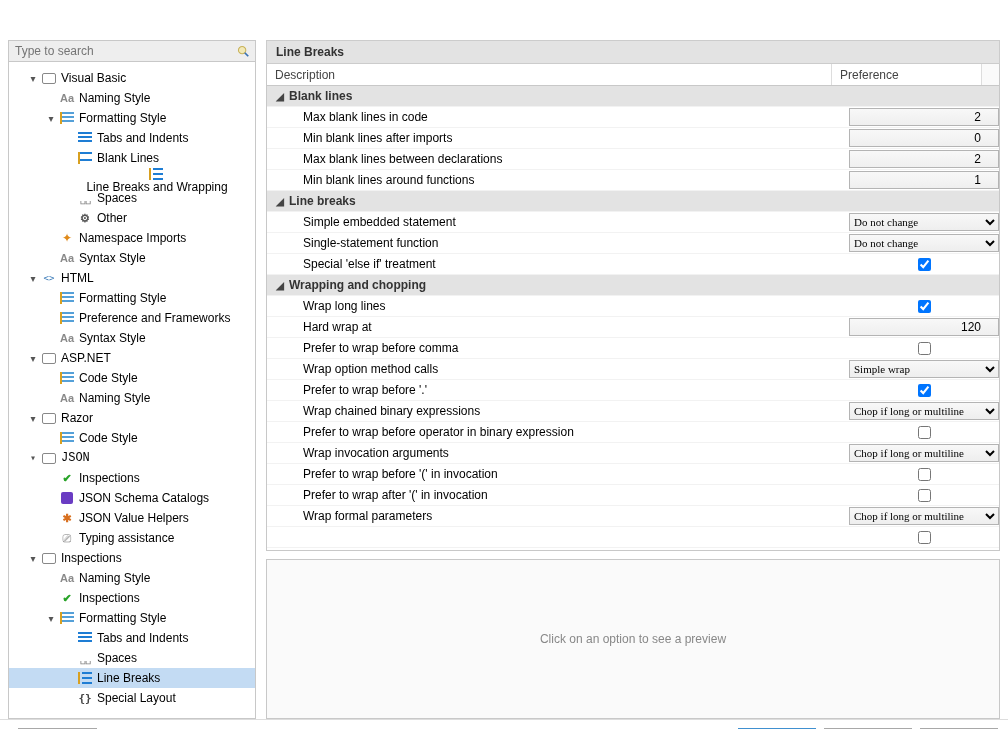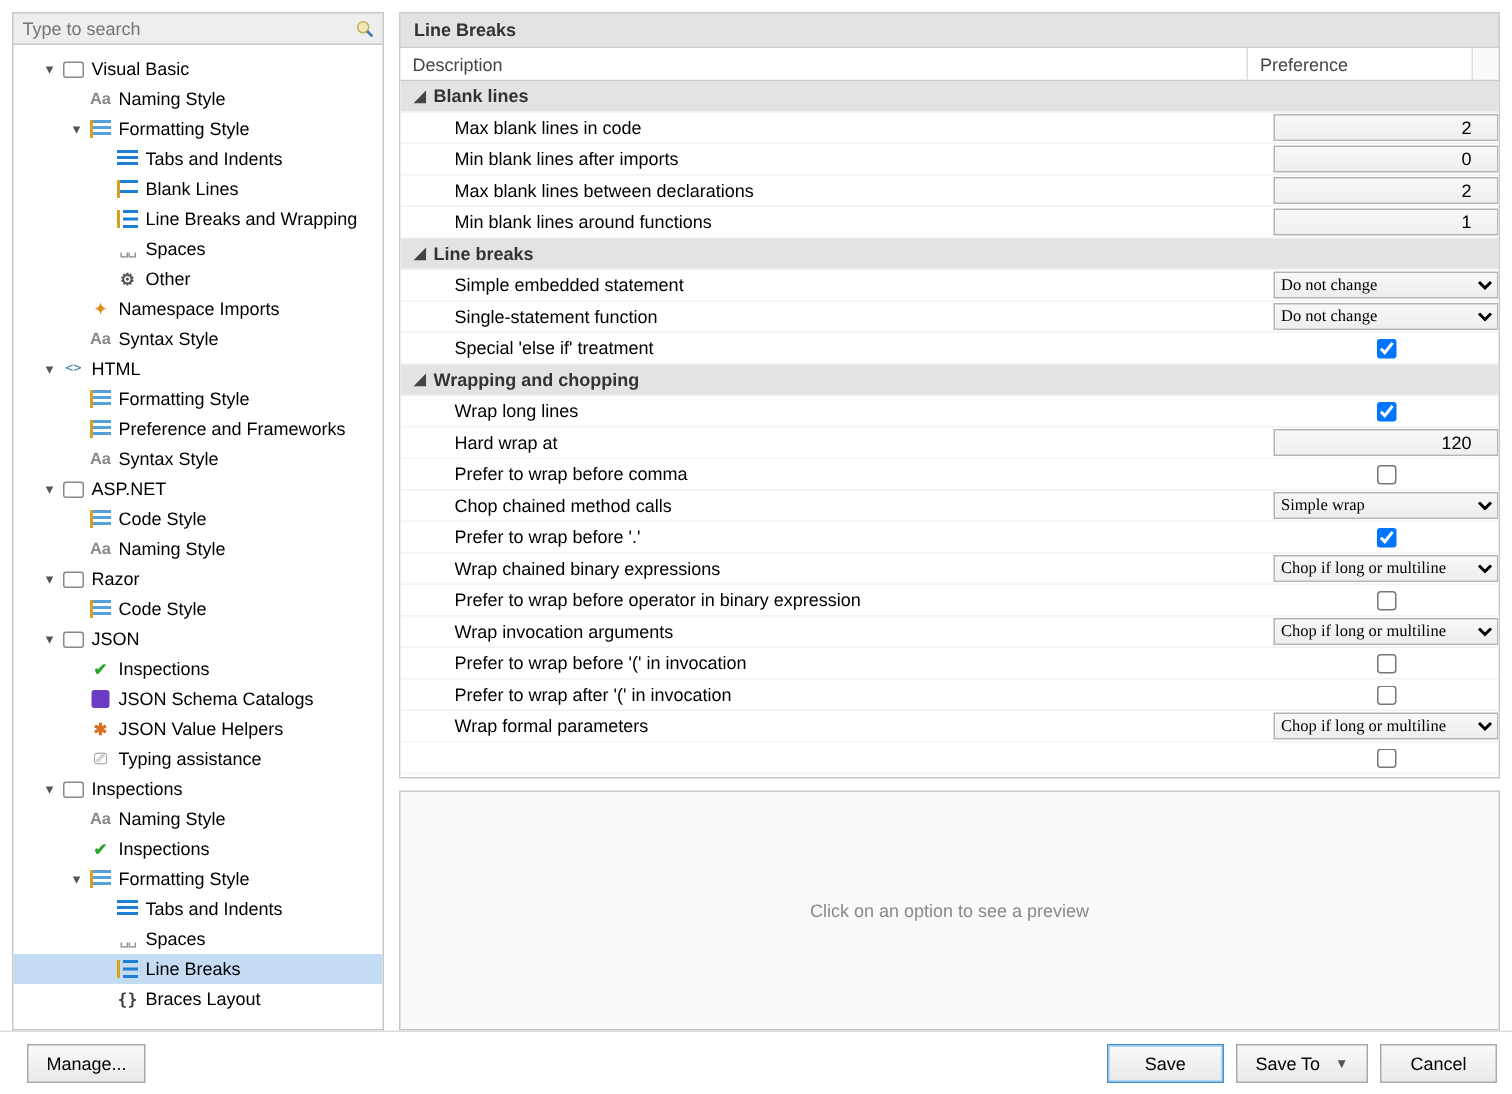--- a/index.html
+++ b/index.html
@@ -10,20 +10,21 @@
     background: #fff;
     color: #000;
     width: 1008px;
     height: 729px;
     overflow: hidden;
   }
   .main-area {
     display: flex;
     height: 687px;
     padding: 8px 8px 0 8px;
+    margin-top: 32px;
   }
   .left-pane {
     width: 248px;
     display: flex;
     flex-direction: column;
   }
   .search-box {
     display: flex;
     align-items: center;
     border: 1px solid #c8c8c8;
@@ -272,208 +273,208 @@
             </span>
             <span class="label">Tabs and Indents</span>
           </li>
           <li class="tree-item" style="padding-left: 54px;">
             <span class="toggle none"></span>
             <span class="tree-icon">
               <span class="ic-blank"></span>
             </span>
             <span class="label">Blank Lines</span>
           </li>
+          <li class="tree-item" style="padding-left: 54px; flex-direction: column;">
+            <span class="toggle none"></span>
+            <span class="tree-icon">
+              <span class="ic-wrap"></span>
+            </span>
+            <span class="label">Line Breaks and Wrapping</span>
+          </li>
           <li class="tree-item" style="padding-left: 54px;">
             <span class="toggle none"></span>
             <span class="tree-icon">
+              <span class="ic-spaces">␣␣</span>
+            </span>
+            <span class="label">Spaces</span>
+          </li>
+          <li class="tree-item" style="padding-left: 54px;">
+            <span class="toggle none"></span>
+            <span class="tree-icon">
+              <span class="ic-gear">⚙</span>
+            </span>
+            <span class="label">Other</span>
+          </li>
+          <li class="tree-item" style="padding-left: 36px;">
+            <span class="toggle none"></span>
+            <span class="tree-icon">
+              <span class="ic-ns">✦</span>
+            </span>
+            <span class="label">Namespace Imports</span>
+          </li>
+          <li class="tree-item" style="padding-left: 36px;">
+            <span class="toggle none"></span>
+            <span class="tree-icon">
+              <span class="ic-Aa">Aa</span>
+            </span>
+            <span class="label">Syntax Style</span>
+          </li>
+          <li class="tree-item" style="padding-left: 18px;">
+            <span class="toggle open"></span>
+            <span class="tree-icon">
+              <span class="ic-html" style="color:#3a7ab8">&lt;&gt;</span>
+            </span>
+            <span class="label">HTML</span>
+          </li>
+          <li class="tree-item" style="padding-left: 36px;">
+            <span class="toggle none"></span>
+            <span class="tree-icon">
+              <span class="ic-lines"></span>
+            </span>
+            <span class="label">Formatting Style</span>
+          </li>
+          <li class="tree-item" style="padding-left: 36px;">
+            <span class="toggle none"></span>
+            <span class="tree-icon">
+              <span class="ic-lines"></span>
+            </span>
+            <span class="label">Preference and Frameworks</span>
+          </li>
+          <li class="tree-item" style="padding-left: 36px;">
+            <span class="toggle none"></span>
+            <span class="tree-icon">
+              <span class="ic-Aa">Aa</span>
+            </span>
+            <span class="label">Syntax Style</span>
+          </li>
+          <li class="tree-item" style="padding-left: 18px;">
+            <span class="toggle open"></span>
+            <span class="tree-icon">
+              <span class="ic-box"></span>
+            </span>
+            <span class="label">ASP.NET</span>
+          </li>
+          <li class="tree-item" style="padding-left: 36px;">
+            <span class="toggle none"></span>
+            <span class="tree-icon">
+              <span class="ic-lines"></span>
+            </span>
+            <span class="label">Code Style</span>
+          </li>
+          <li class="tree-item" style="padding-left: 36px;">
+            <span class="toggle none"></span>
+            <span class="tree-icon">
+              <span class="ic-Aa">Aa</span>
+            </span>
+            <span class="label">Naming Style</span>
+          </li>
+          <li class="tree-item" style="padding-left: 18px;">
+            <span class="toggle open"></span>
+            <span class="tree-icon">
+              <span class="ic-box"></span>
+            </span>
+            <span class="label">Razor</span>
+          </li>
+          <li class="tree-item" style="padding-left: 36px;">
+            <span class="toggle none"></span>
+            <span class="tree-icon">
+              <span class="ic-lines"></span>
+            </span>
+            <span class="label">Code Style</span>
+          </li>
+          <li class="tree-item" style="padding-left: 18px; font-family: Liberation Mono, monospace;">
+            <span class="toggle open"></span>
+            <span class="tree-icon">
+              <span class="ic-box"></span>
+            </span>
+            <span class="label">JSON</span>
+          </li>
+          <li class="tree-item" style="padding-left: 36px;">
+            <span class="toggle none"></span>
+            <span class="tree-icon">
+              <span class="ic-check">✔</span>
+            </span>
+            <span class="label">Inspections</span>
+          </li>
+          <li class="tree-item" style="padding-left: 36px;">
+            <span class="toggle none"></span>
+            <span class="tree-icon">
+              <span class="ic-schema"></span>
+            </span>
+            <span class="label">JSON Schema Catalogs</span>
+          </li>
+          <li class="tree-item" style="padding-left: 36px;">
+            <span class="toggle none"></span>
+            <span class="tree-icon">
+              <span class="ic-helper">✱</span>
+            </span>
+            <span class="label">JSON Value Helpers</span>
+          </li>
+          <li class="tree-item" style="padding-left: 36px;">
+            <span class="toggle none"></span>
+            <span class="tree-icon">
+              <span class="ic-typing">⎚</span>
+            </span>
+            <span class="label">Typing assistance</span>
+          </li>
+          <li class="tree-item" style="padding-left: 18px;">
+            <span class="toggle open"></span>
+            <span class="tree-icon">
+              <span class="ic-box"></span>
+            </span>
+            <span class="label">Inspections</span>
+          </li>
+          <li class="tree-item" style="padding-left: 36px;">
+            <span class="toggle none"></span>
+            <span class="tree-icon">
+              <span class="ic-Aa">Aa</span>
+            </span>
+            <span class="label">Naming Style</span>
+          </li>
+          <li class="tree-item" style="padding-left: 36px;">
+            <span class="toggle none"></span>
+            <span class="tree-icon">
+              <span class="ic-check">✔</span>
+            </span>
+            <span class="label">Inspections</span>
+          </li>
+          <li class="tree-item" style="padding-left: 36px;">
+            <span class="toggle open"></span>
+            <span class="tree-icon">
+              <span class="ic-lines"></span>
+            </span>
+            <span class="label">Formatting Style</span>
+          </li>
+          <li class="tree-item" style="padding-left: 54px;">
+            <span class="toggle none"></span>
+            <span class="tree-icon">
+              <span class="ic-indent"></span>
+            </span>
+            <span class="label">Tabs and Indents</span>
+          </li>
+          <li class="tree-item" style="padding-left: 54px;">
+            <span class="toggle none"></span>
+            <span class="tree-icon">
+              <span class="ic-spaces">␣␣</span>
+            </span>
+            <span class="label">Spaces</span>
+          </li>
+          <li class="tree-item selected" style="padding-left: 54px;">
+            <span class="toggle none"></span>
+            <span class="tree-icon">
               <span class="ic-wrap"></span>
             </span>
-            <span class="label">Line Breaks and Wrapping</span>
+            <span class="label">Line Breaks</span>
           </li>
           <li class="tree-item" style="padding-left: 54px;">
             <span class="toggle none"></span>
             <span class="tree-icon">
-              <span class="ic-spaces">␣␣</span>
-            </span>
-            <span class="label">Spaces</span>
-          </li>
-          <li class="tree-item" style="padding-left: 54px;">
-            <span class="toggle none"></span>
-            <span class="tree-icon">
-              <span class="ic-gear">⚙</span>
-            </span>
-            <span class="label">Other</span>
-          </li>
-          <li class="tree-item" style="padding-left: 36px;">
-            <span class="toggle none"></span>
-            <span class="tree-icon">
-              <span class="ic-ns">✦</span>
-            </span>
-            <span class="label">Namespace Imports</span>
-          </li>
-          <li class="tree-item" style="padding-left: 36px;">
-            <span class="toggle none"></span>
-            <span class="tree-icon">
-              <span class="ic-Aa">Aa</span>
-            </span>
-            <span class="label">Syntax Style</span>
-          </li>
-          <li class="tree-item" style="padding-left: 18px;">
-            <span class="toggle open"></span>
-            <span class="tree-icon">
-              <span class="ic-html" style="color:#3a7ab8">&lt;&gt;</span>
-            </span>
-            <span class="label">HTML</span>
-          </li>
-          <li class="tree-item" style="padding-left: 36px;">
-            <span class="toggle none"></span>
-            <span class="tree-icon">
-              <span class="ic-lines"></span>
-            </span>
-            <span class="label">Formatting Style</span>
-          </li>
-          <li class="tree-item" style="padding-left: 36px;">
-            <span class="toggle none"></span>
-            <span class="tree-icon">
-              <span class="ic-lines"></span>
-            </span>
-            <span class="label">Preference and Frameworks</span>
-          </li>
-          <li class="tree-item" style="padding-left: 36px;">
-            <span class="toggle none"></span>
-            <span class="tree-icon">
-              <span class="ic-Aa">Aa</span>
-            </span>
-            <span class="label">Syntax Style</span>
-          </li>
-          <li class="tree-item" style="padding-left: 18px;">
-            <span class="toggle open"></span>
-            <span class="tree-icon">
-              <span class="ic-box"></span>
-            </span>
-            <span class="label">ASP.NET</span>
-          </li>
-          <li class="tree-item" style="padding-left: 36px;">
-            <span class="toggle none"></span>
-            <span class="tree-icon">
-              <span class="ic-lines"></span>
-            </span>
-            <span class="label">Code Style</span>
-          </li>
-          <li class="tree-item" style="padding-left: 36px;">
-            <span class="toggle none"></span>
-            <span class="tree-icon">
-              <span class="ic-Aa">Aa</span>
-            </span>
-            <span class="label">Naming Style</span>
-          </li>
-          <li class="tree-item" style="padding-left: 18px;">
-            <span class="toggle open"></span>
-            <span class="tree-icon">
-              <span class="ic-box"></span>
-            </span>
-            <span class="label">Razor</span>
-          </li>
-          <li class="tree-item" style="padding-left: 36px;">
-            <span class="toggle none"></span>
-            <span class="tree-icon">
-              <span class="ic-lines"></span>
-            </span>
-            <span class="label">Code Style</span>
-          </li>
-          <li class="tree-item" style="padding-left: 18px;">
-            <span class="toggle open"></span>
-            <span class="tree-icon">
-              <span class="ic-box"></span>
-            </span>
-            <span class="label">JSON</span>
-          </li>
-          <li class="tree-item" style="padding-left: 36px;">
-            <span class="toggle none"></span>
-            <span class="tree-icon">
-              <span class="ic-check">✔</span>
-            </span>
-            <span class="label">Inspections</span>
-          </li>
-          <li class="tree-item" style="padding-left: 36px;">
-            <span class="toggle none"></span>
-            <span class="tree-icon">
-              <span class="ic-schema"></span>
-            </span>
-            <span class="label">JSON Schema Catalogs</span>
-          </li>
-          <li class="tree-item" style="padding-left: 36px;">
-            <span class="toggle none"></span>
-            <span class="tree-icon">
-              <span class="ic-helper">✱</span>
-            </span>
-            <span class="label">JSON Value Helpers</span>
-          </li>
-          <li class="tree-item" style="padding-left: 36px;">
-            <span class="toggle none"></span>
-            <span class="tree-icon">
-              <span class="ic-typing">⎚</span>
-            </span>
-            <span class="label">Typing assistance</span>
-          </li>
-          <li class="tree-item" style="padding-left: 18px;">
-            <span class="toggle open"></span>
-            <span class="tree-icon">
-              <span class="ic-box"></span>
-            </span>
-            <span class="label">Inspections</span>
-          </li>
-          <li class="tree-item" style="padding-left: 36px;">
-            <span class="toggle none"></span>
-            <span class="tree-icon">
-              <span class="ic-Aa">Aa</span>
-            </span>
-            <span class="label">Naming Style</span>
-          </li>
-          <li class="tree-item" style="padding-left: 36px;">
-            <span class="toggle none"></span>
-            <span class="tree-icon">
-              <span class="ic-check">✔</span>
-            </span>
-            <span class="label">Inspections</span>
-          </li>
-          <li class="tree-item" style="padding-left: 36px;">
-            <span class="toggle open"></span>
-            <span class="tree-icon">
-              <span class="ic-lines"></span>
-            </span>
-            <span class="label">Formatting Style</span>
-          </li>
-          <li class="tree-item" style="padding-left: 54px;">
-            <span class="toggle none"></span>
-            <span class="tree-icon">
-              <span class="ic-indent"></span>
-            </span>
-            <span class="label">Tabs and Indents</span>
-          </li>
-          <li class="tree-item" style="padding-left: 54px;">
-            <span class="toggle none"></span>
-            <span class="tree-icon">
-              <span class="ic-spaces">␣␣</span>
-            </span>
-            <span class="label">Spaces</span>
-          </li>
-          <li class="tree-item selected" style="padding-left: 54px;">
-            <span class="toggle none"></span>
-            <span class="tree-icon">
-              <span class="ic-wrap"></span>
-            </span>
-            <span class="label">Line Breaks</span>
-          </li>
-          <li class="tree-item" style="padding-left: 54px;">
-            <span class="toggle none"></span>
-            <span class="tree-icon">
               <span class="ic-braces">{}</span>
             </span>
-            <span class="label">Braces Layout</span>
+            <span class="label">Special Layout</span>
           </li>
         </ul>
     </div>
   </div>
 
   <div class="right-pane">
     <div class="page-title">Line Breaks</div>
     <div class="table-wrap">
       <div class="grid-header">
         <div class="col-desc">Description</div>
@@ -577,21 +578,21 @@
           <div class="row child">
             <div class="desc">
               <span>Prefer to wrap before comma</span>
             </div>
             <div class="pref">
               <input type="checkbox" class="cb" style="">
             </div>
           </div>
           <div class="row child">
             <div class="desc">
-              <span>Chop chained method calls</span>
+              <span>Wrap option method calls</span>
             </div>
             <div class="pref">
               <select><option>Do not change</option><option selected="">Simple wrap</option><option>Chop if long or multiline</option></select>
             </div>
           </div>
           <div class="row child">
             <div class="desc">
               <span>Prefer to wrap before '.'</span>
             </div>
             <div class="pref">

